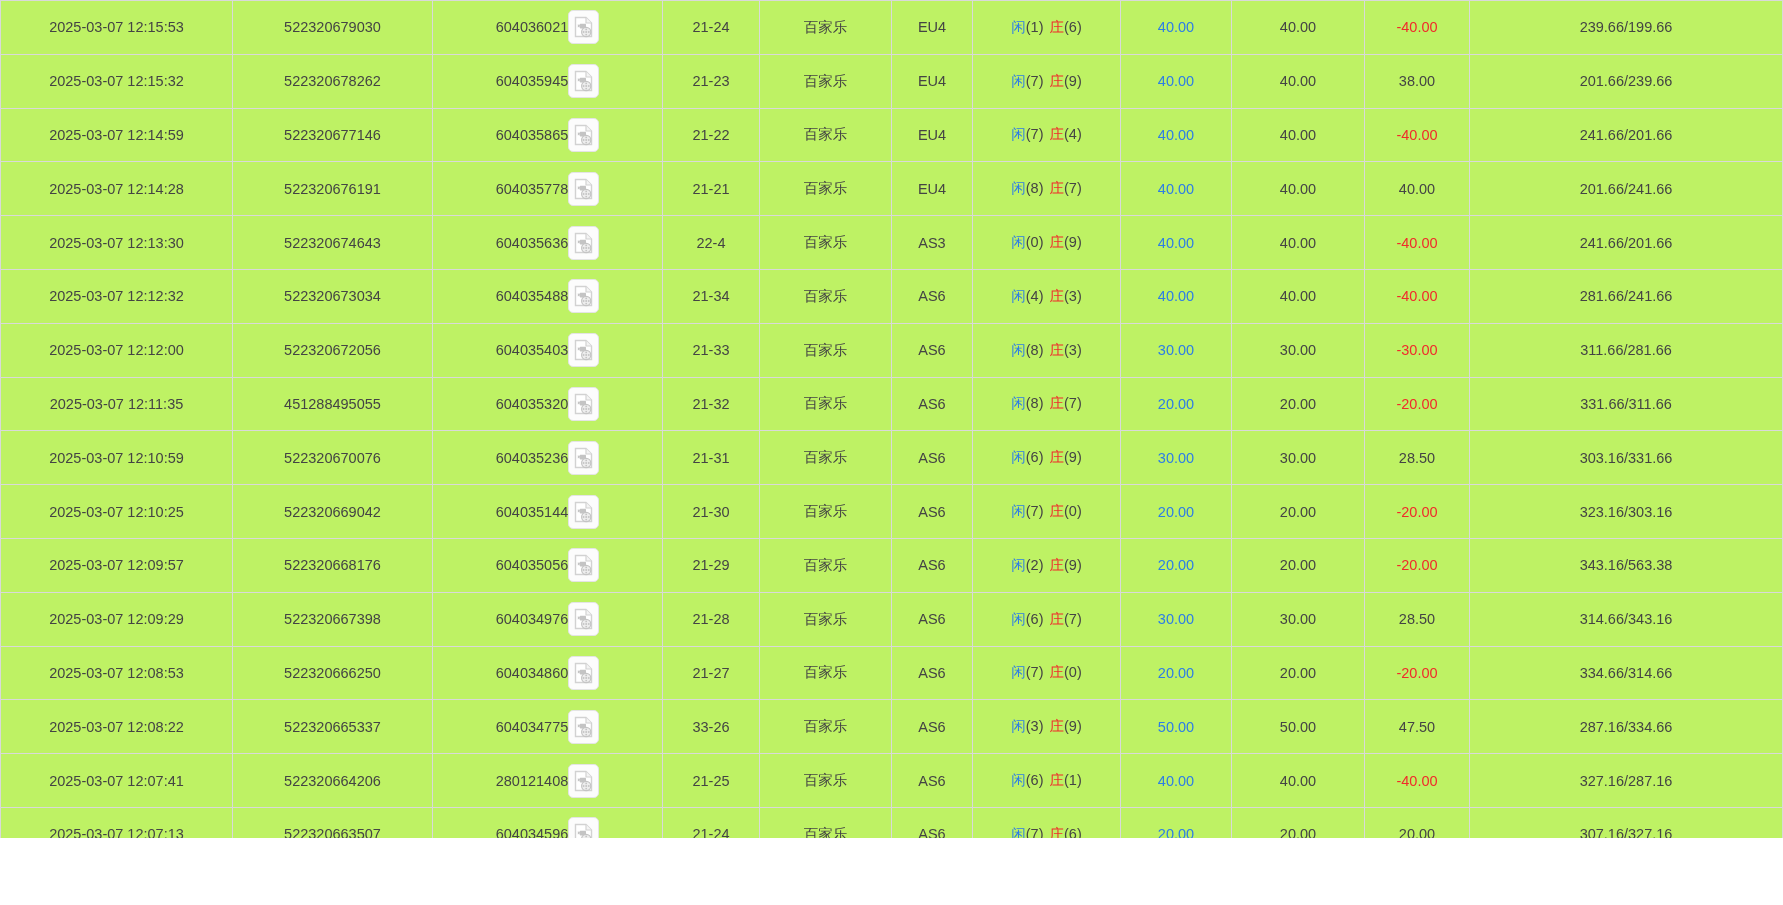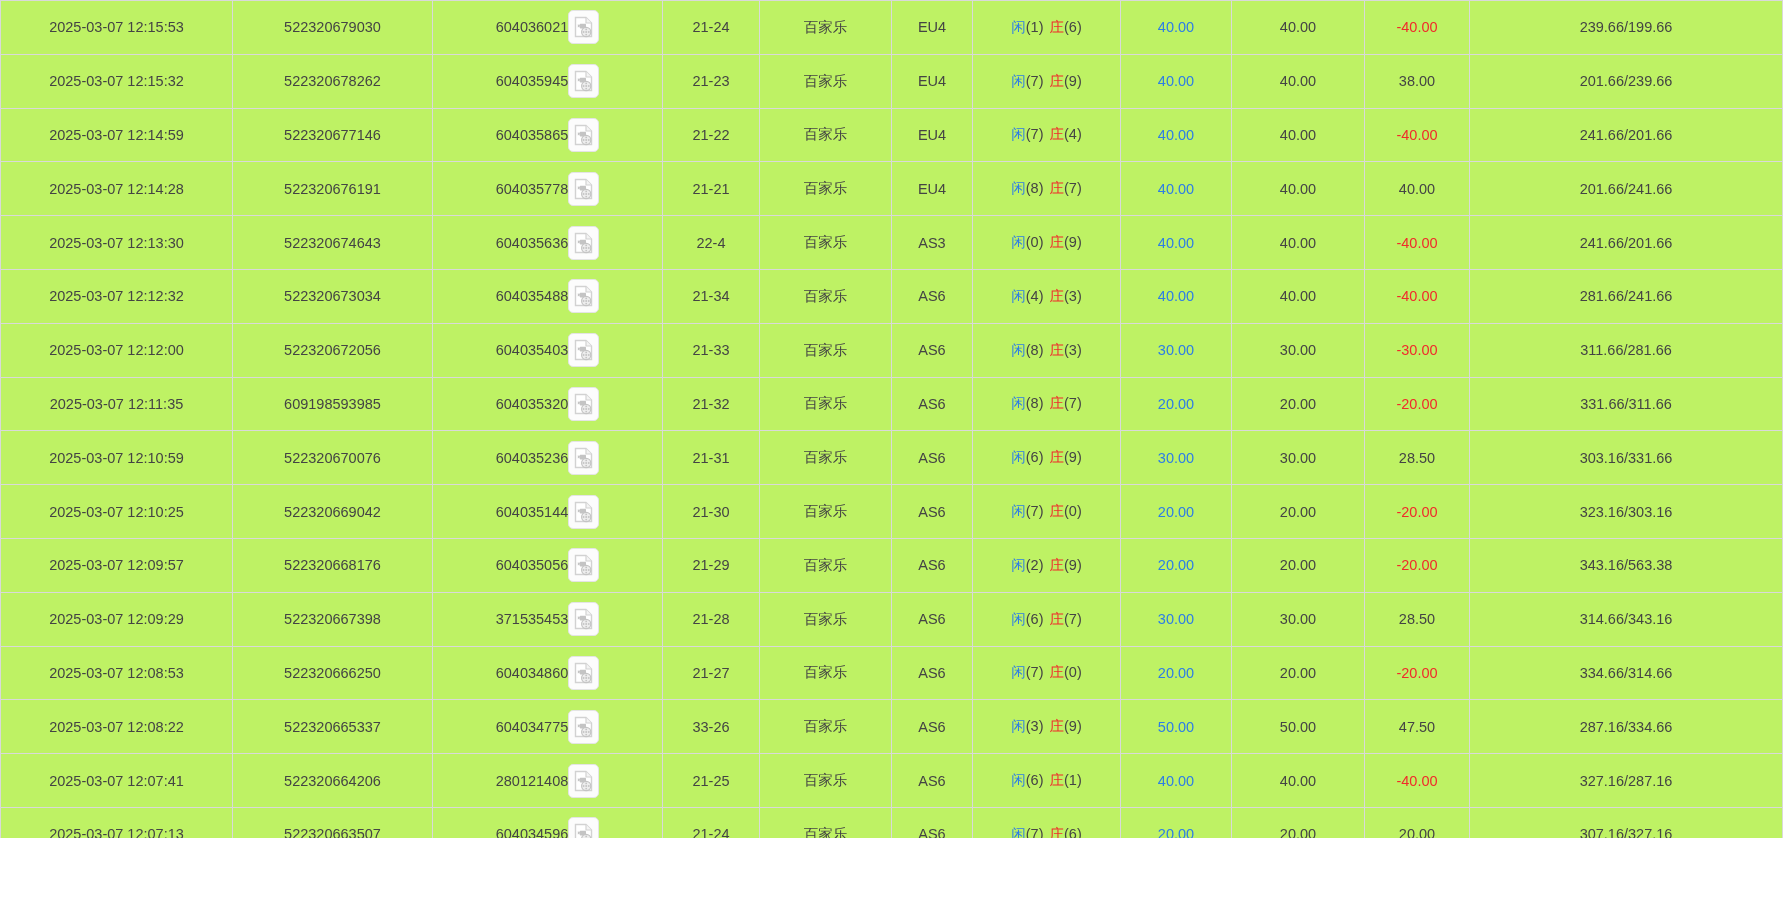--- a/index.html
+++ b/index.html
@@ -316,21 +316,21 @@
     <td>
       <span class="xian">闲</span><span>(8)</span><span class="zhuang">庄</span><span>(3)</span>
     </td>
     <td class="bet-amount">30.00</td>
     <td>30.00</td>
     <td class="neg">-30.00</td>
     <td>311.66/281.66</td>
   </tr>
         <tr class="data-row">
     <td>2025-03-07 12:11:35</td>
-    <td>609198593985</td>
+    <td>451288495055</td>
     <td>
       <span class="gameid-wrap">
         <span>604035320</span>
         <button class="replay-btn">
           <span style="display:inline-flex;">
             <svg width="21" height="24" viewBox="0 0 21 24" aria-hidden="true">
               <path d="M2.5 2.5 h10.5 l5.5 5.5 v13.5 h-16 z" fill="#ffffff" stroke="#d2d2d2" stroke-width="1.4"></path>
               <path d="M13 2.5 v5.5 h5.5" fill="#f4f4f4" stroke="#d2d2d2" stroke-width="1.2"></path>
               <path d="M7 11.2 l-2.2 1.4 v-3.4 l2.2 1.4 z" fill="#c4c4c4"></path>
               <rect x="6.6" y="8.8" width="6.4" height="4.6" rx="0.8" fill="#c4c4c4"></rect>
@@ -459,21 +459,21 @@
     <td class="bet-amount">20.00</td>
     <td>20.00</td>
     <td class="neg">-20.00</td>
     <td>343.16/563.38</td>
   </tr>
         <tr class="data-row">
     <td>2025-03-07 12:09:29</td>
     <td>522320667398</td>
     <td>
       <span class="gameid-wrap">
-        <span>371535453</span>
+        <span>604034976</span>
         <button class="replay-btn">
           <span style="display:inline-flex;">
             <svg width="21" height="24" viewBox="0 0 21 24" aria-hidden="true">
               <path d="M2.5 2.5 h10.5 l5.5 5.5 v13.5 h-16 z" fill="#ffffff" stroke="#d2d2d2" stroke-width="1.4"></path>
               <path d="M13 2.5 v5.5 h5.5" fill="#f4f4f4" stroke="#d2d2d2" stroke-width="1.2"></path>
               <path d="M7 11.2 l-2.2 1.4 v-3.4 l2.2 1.4 z" fill="#c4c4c4"></path>
               <rect x="6.6" y="8.8" width="6.4" height="4.6" rx="0.8" fill="#c4c4c4"></rect>
               <circle cx="13.2" cy="17" r="4.6" fill="#ededed" stroke="#c4c4c4" stroke-width="1.2"></circle>
               <circle cx="13.2" cy="17" r="1" fill="#c4c4c4"></circle>
               <circle cx="13.2" cy="14.4" r="0.9" fill="#c4c4c4"></circle>

